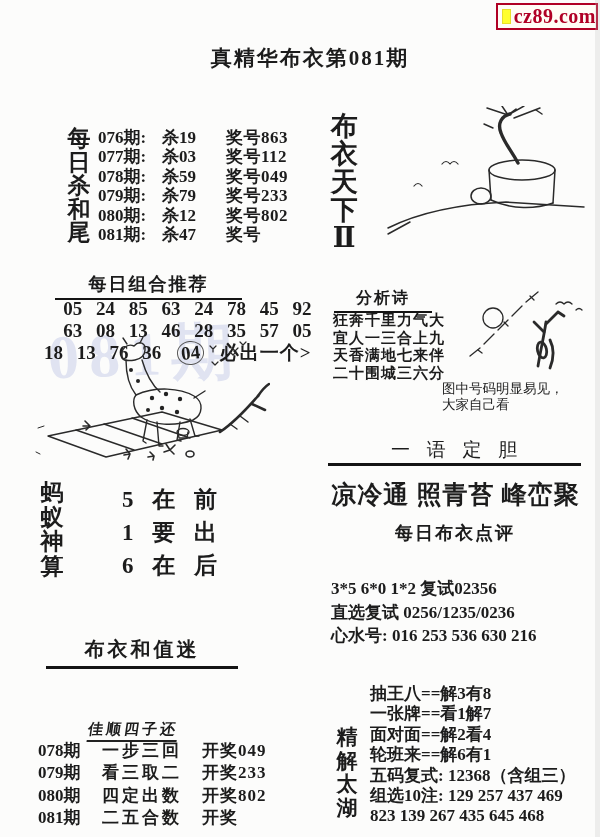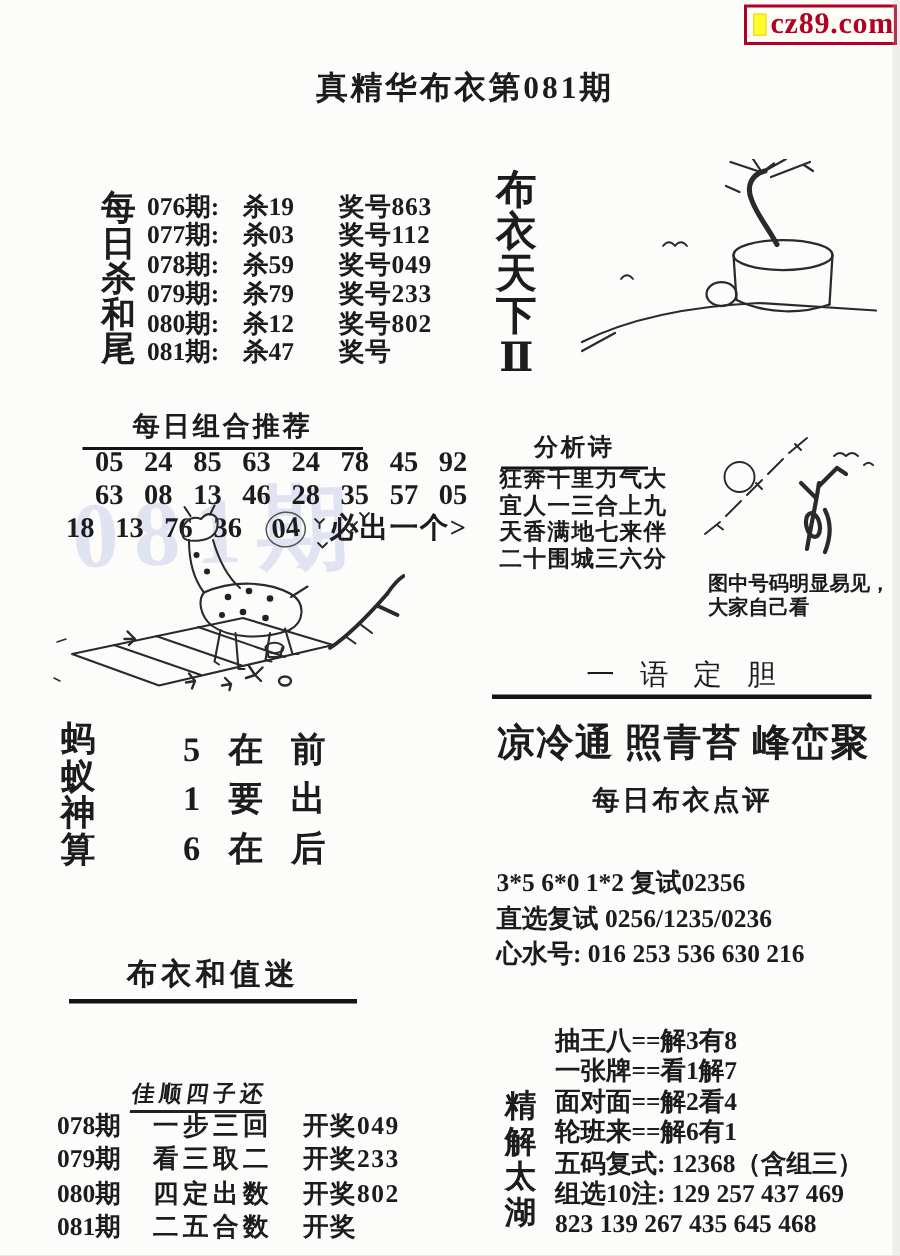--- a/index.html
+++ b/index.html
@@ -71,21 +71,21 @@
   .fc-rows { left:38px; top:740px; font-size:17px; font-weight:700; line-height:22.3px; white-space:nowrap; }
   .fc-rows .is { display:inline-block; width:58px; }
   .fc-rows .ri { display:inline-block; width:92px; margin-left:6px; letter-spacing:3px; }
   .fc-rows .re { display:inline-block; margin-left:8px; letter-spacing:1px; }
   
   .poem-title {
     left:334px; top:288px; width:98px; text-align:center; font-size:16px; font-weight:700;
     letter-spacing:2px; border-bottom:2px solid #141414; padding-bottom:2px;
   }
   .poem-lines { left:333px; top:312px; font-size:15px; font-weight:700; line-height:17.6px; letter-spacing:1px; white-space:nowrap; }
-  .sketch-caption { left:442px; top:381px; font-size:13.5px; font-weight:700; line-height:15.8px;margin-left:30px; }
+  .sketch-caption { left:442px; top:381px; font-size:13.5px; font-weight:400; line-height:15.8px; }
   
   .dd-title { left:330px; top:437px; width:250px; text-align:center; font-size:19px; font-weight:400; word-spacing:8px; letter-spacing:2px; }
   .dd-rule  { left:328px; top:463px; width:253px; border-top:3px solid #141414; }
   .dd-phrases { left:328px; top:478px; width:255px; text-align:center; font-size:25px; font-weight:700; letter-spacing:1px; white-space:nowrap; }
   .dd-sub { left:330px; top:521px; width:250px; text-align:center; font-size:18px; font-weight:700; letter-spacing:2px; }
   
   .fushi { left:331px; top:577px; font-size:17px; font-weight:700; line-height:23.6px; white-space:nowrap; }
   
   .taihu-lines { left:370px; top:684px; font-size:17px; font-weight:700; line-height:20.4px; white-space:nowrap; }
   .edge-streak { right:0; top:0; width:5px; height:837px; background:rgba(190,190,190,0.25); }

